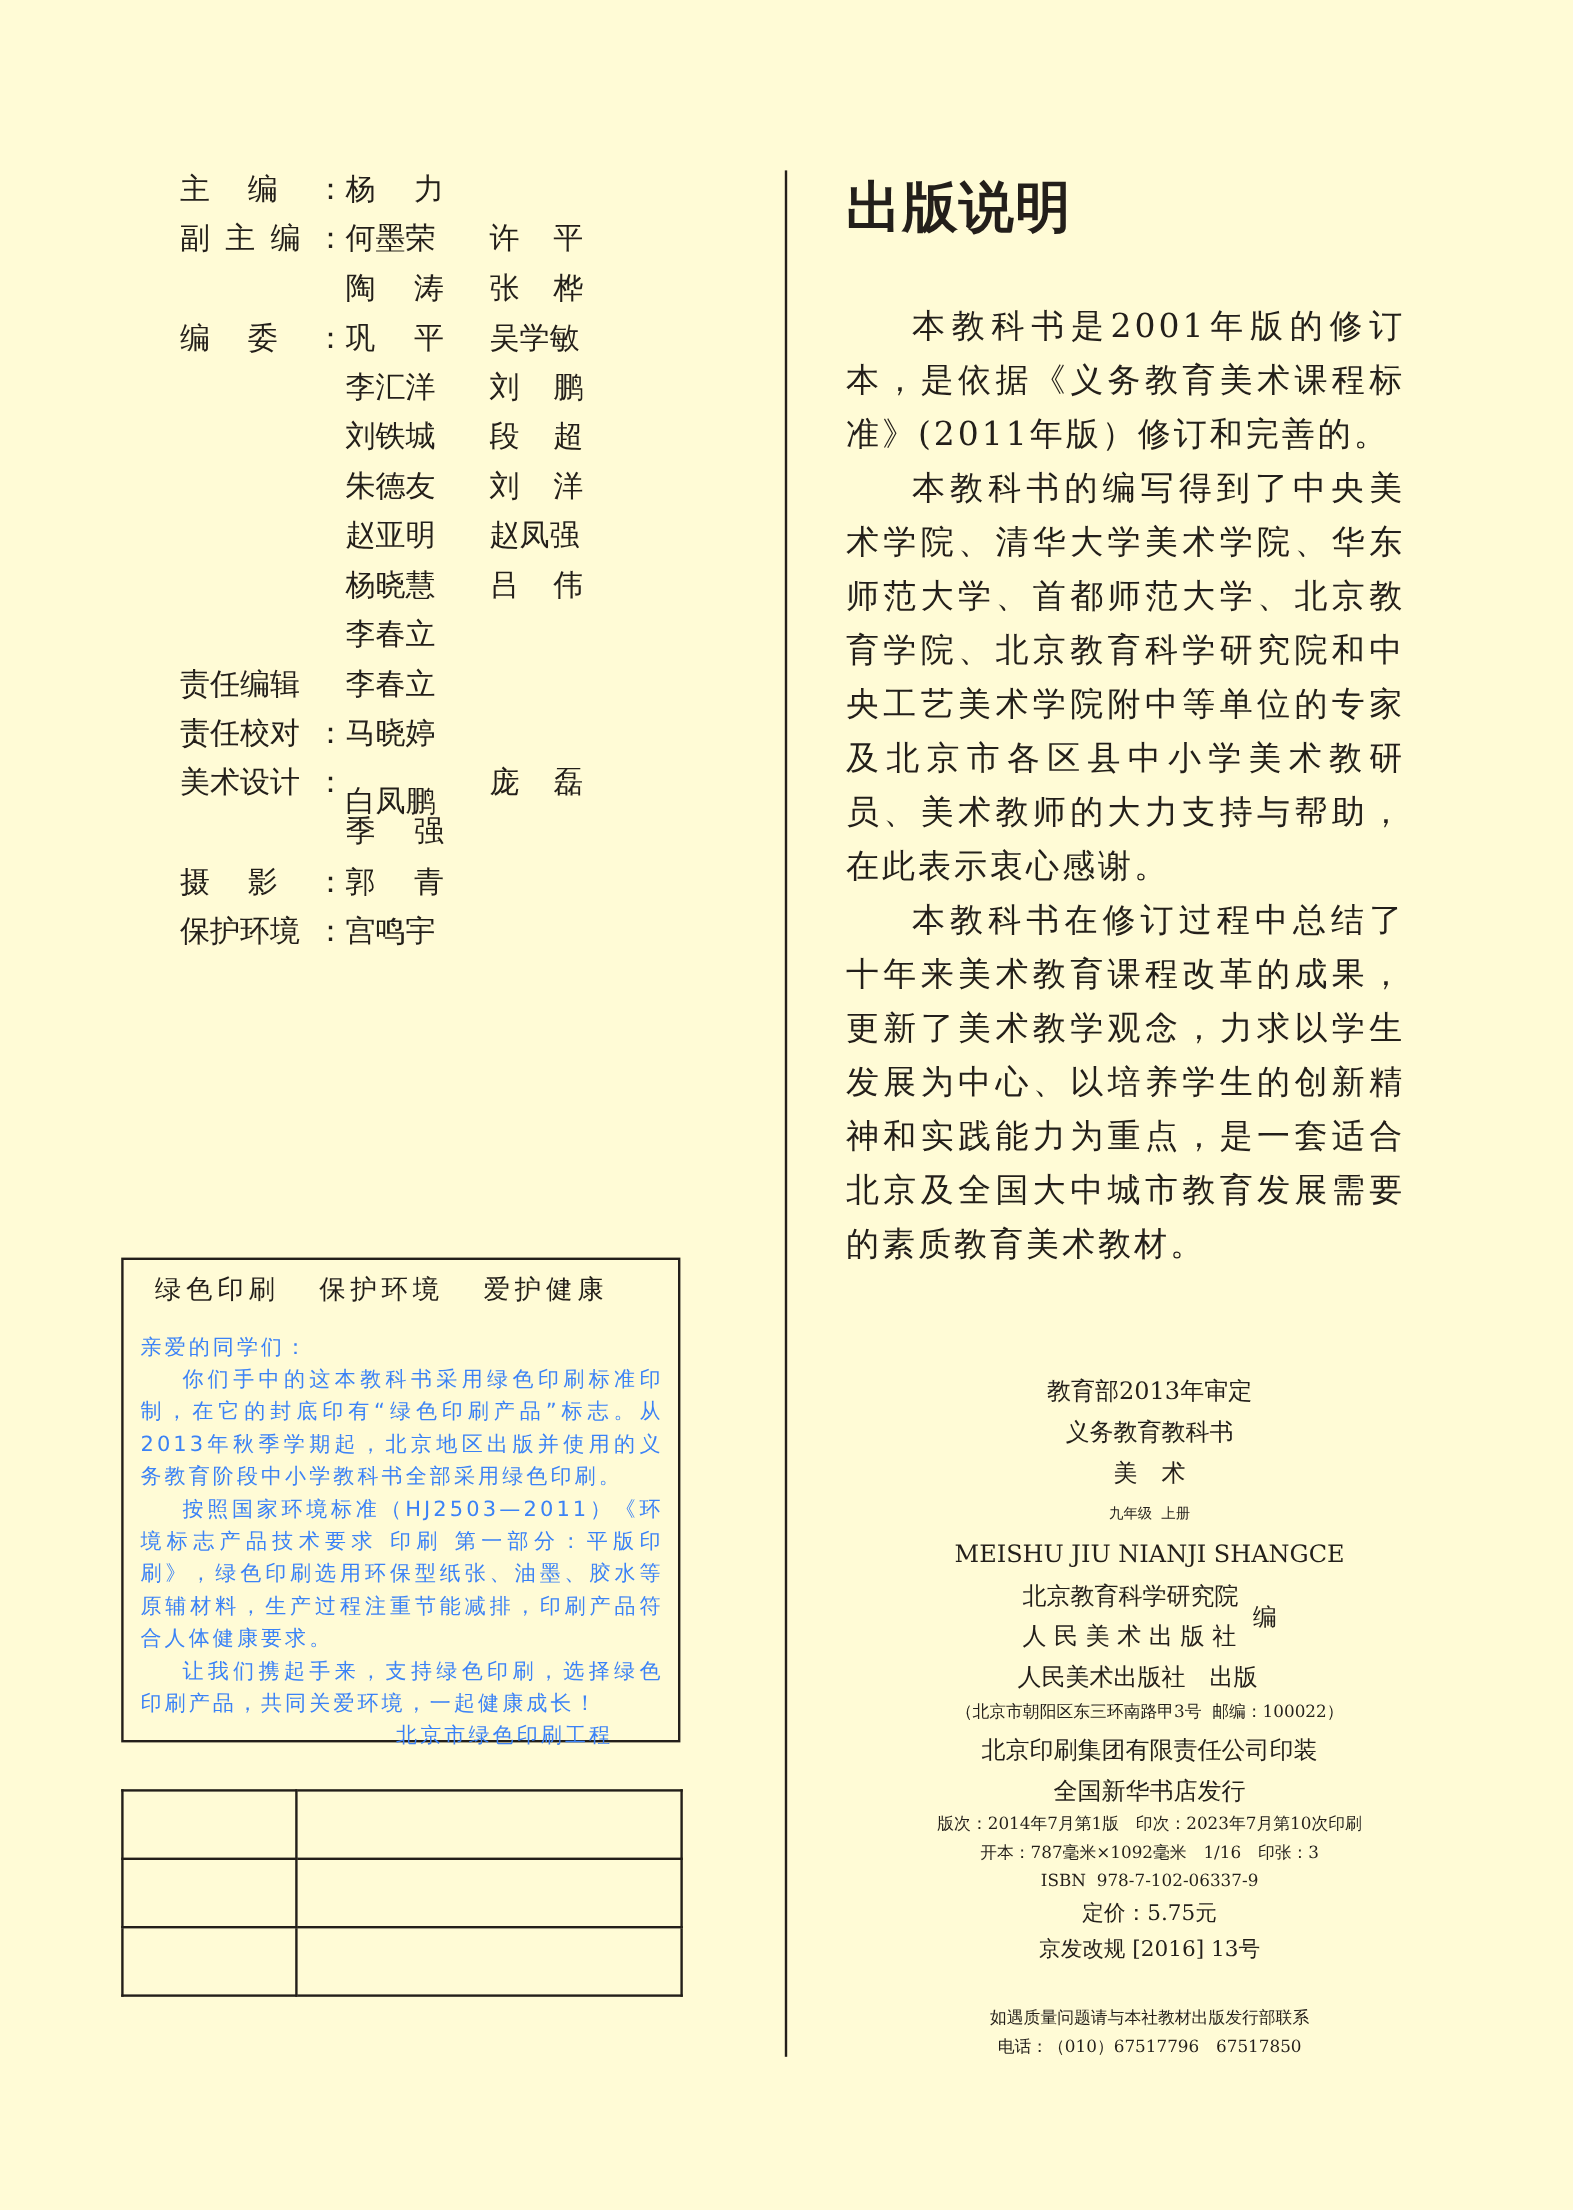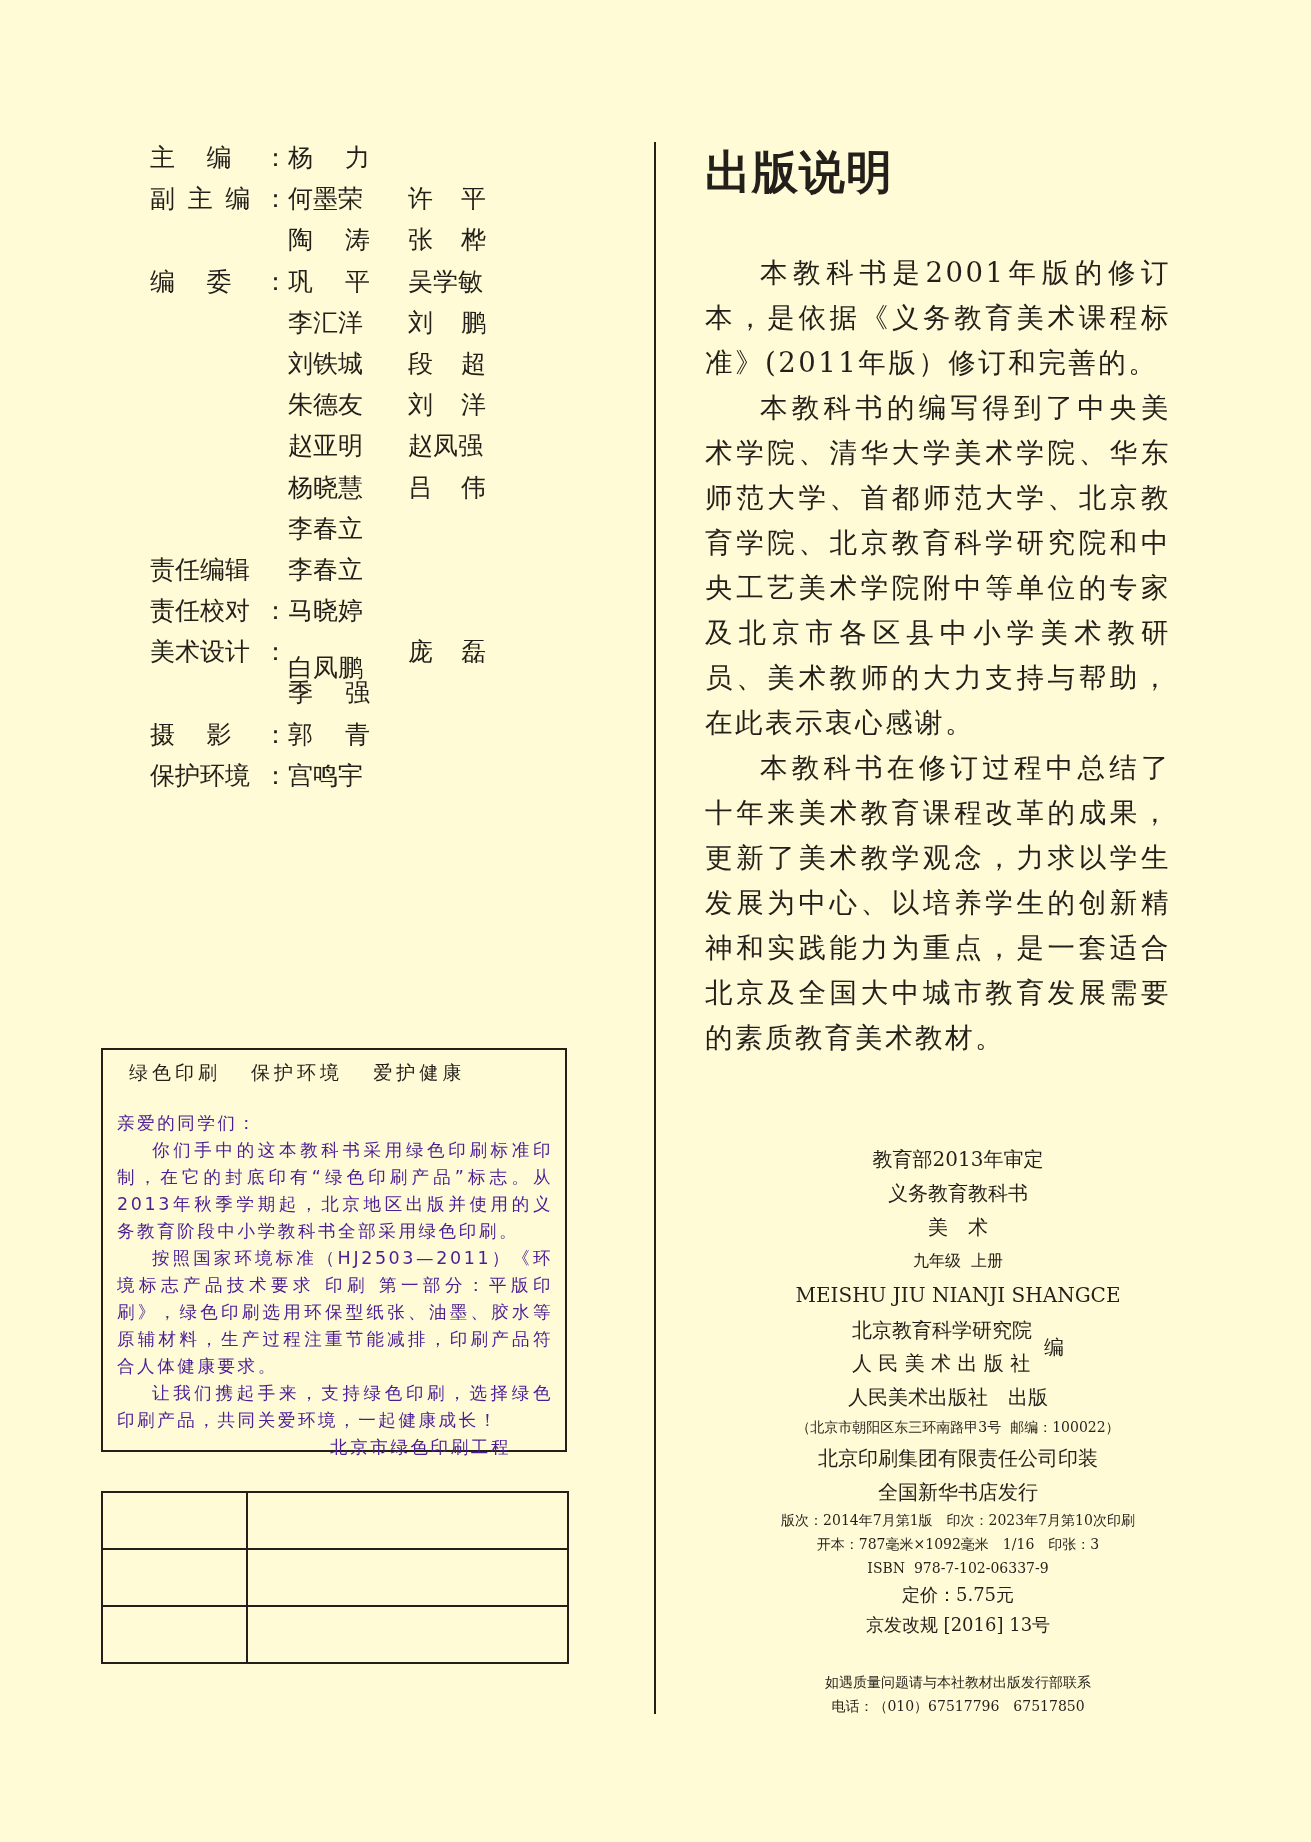--- a/index.html
+++ b/index.html
@@ -37,27 +37,27 @@
     font-size: 27.5px; line-height: 45px; text-align: justify;
     letter-spacing: 2.5px;
   }
   .notice-body p { margin: 0; text-indent: 2em; }
 
   .green-box {
     position: absolute; left: 101px; top: 1048px; width: 466px; height: 404px;
     border: 2px solid #231f1a; box-sizing: border-box;
   }
   .green-title {
-    position: absolute; left: 26px; top: 10px; font-size: 19px; letter-spacing: 4px;
+    position: absolute; left: 26px; top: 10px; font-size: 22px; letter-spacing: 4px;
     white-space: pre;
   }
   .green-text {
     position: absolute; left: 14px; top: 60px; width: 436px;
     font-family: "DejaVu Sans", "Liberation Sans", sans-serif;
-    font-size: 17.5px; line-height: 27px; color: #4c1d95; letter-spacing: 2.6px;
+    font-size: 17.5px; line-height: 27px; color: #3b82f6; letter-spacing: 2.6px;
     text-align: justify;
   }
   .green-text p { margin: 0; }
   .green-text p.ind { text-indent: 2em; }
   .green-sign { text-align: right; padding-right: 42px; }
 
   .name-table {
     position: absolute; left: 101px; top: 1491px; width: 468px;
     border-collapse: collapse;
   }
@@ -317,21 +317,21 @@
     <td class="c1"></td>
     <td></td>
   </tr>
 </tbody>
   </table>
 
 <div class="colophon">
   <div class="line" style="line-height:34px;font-size:20px">教育部2013年审定</div>
   <div class="line" style="line-height:34px;font-size:20px">义务教育教科书</div>
   <div class="line" style="line-height:34px;font-size:20px">美　术</div>
-  <div class="line" style="line-height:34px;font-size:16px">九年级  上册</div>
+  <div class="line" style="line-height:34px;font-size:12px">九年级  上册</div>
   <div class="line" style="line-height:34px;font-size:20px">MEISHU JIU NIANJI SHANGCE</div>
   <div class="editors">
     <div class="orgs">
       <div>北京教育科学研究院</div>
       <div>人 民 美 术 出 版 社</div>
     </div>
     <span class="edit-label">编</span>
   </div>
   <div class="line" style="line-height:34px;font-size:20px;margin-left:-20px">人民美术出版社　出版</div>
   <div class="line" style="line-height:26px;font-size:14px">（北京市朝阳区东三环南路甲3号  邮编：100022）</div>

